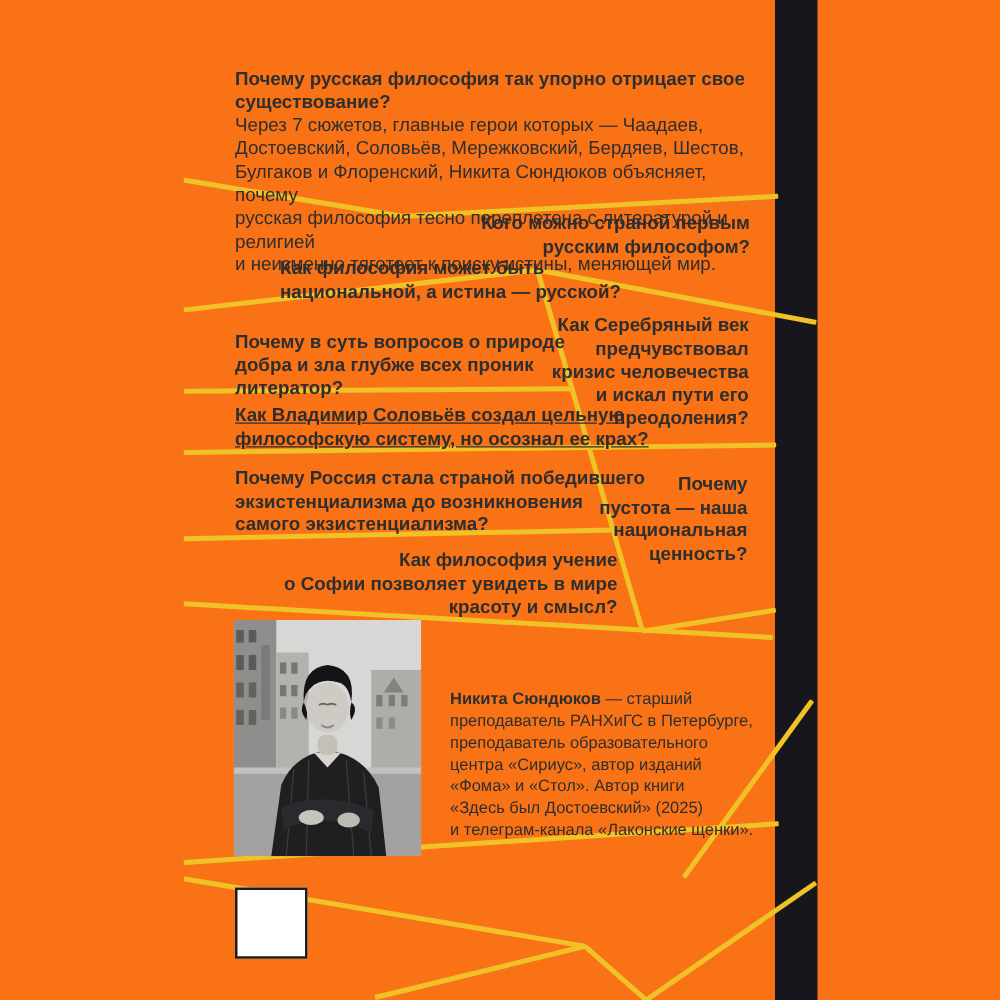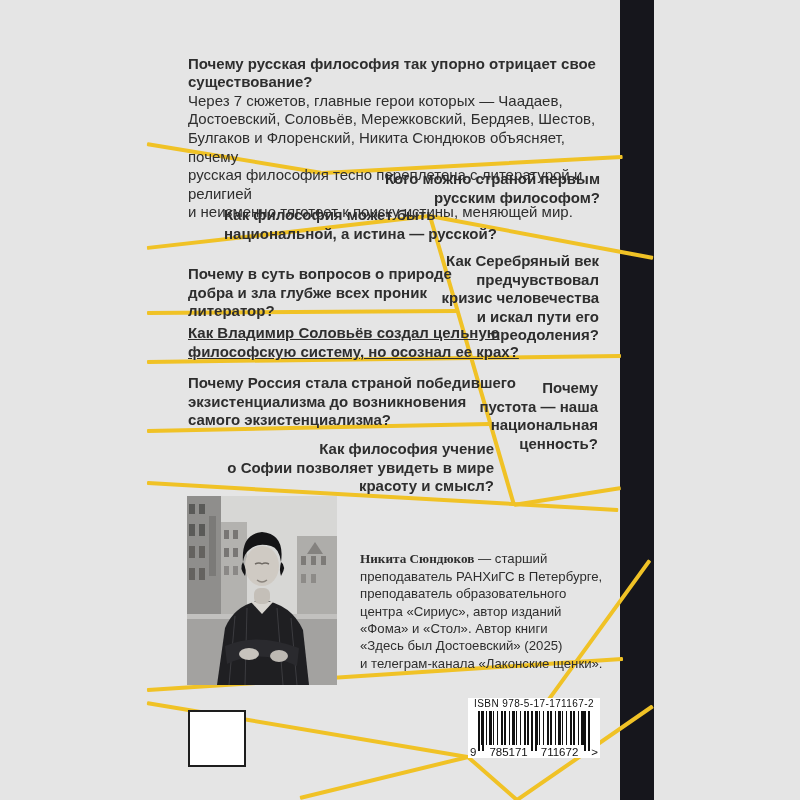--- a/index.html
+++ b/index.html
@@ -1,25 +1,25 @@
 <!DOCTYPE html>
 <html><head>
 <meta charset="utf-8">
 <style>
   html,body{margin:0;padding:0;background:#ffffff;}
-  #cover{position:relative;width:800px;height:800px;background:#e5e5e5;overflow:hidden;
+  #cover{position:relative;width:800px;height:800px;background:#f97316;overflow:hidden;
          font-family:"Liberation Sans","DejaVu Sans",sans-serif;color:#2e2e2e;}
   .spine{position:absolute;top:0;height:800px;background:#16161c;z-index:1;}
   .yline{position:absolute;height:4px;background:#f0c226;z-index:3;transform-origin:0 50%;border-radius:1px;}
   .tblock{position:absolute;z-index:5;white-space:pre-line;font-size:15px;line-height:18.6px;font-weight:700;}
   .tblock.left{text-align:left;}
   .tblock.right{text-align:right;}
   .tblock .reg{font-weight:400;}
   .bio{position:absolute;z-index:5;white-space:pre-line;font-size:13.2px;line-height:17.4px;font-weight:400;}
-  .bio b{font-weight:700;font-family:Liberation Serif, serif;}
+  .bio b{font-weight:700;}
   .photo{position:absolute;z-index:6;}
   .sticker-square{position:absolute;z-index:7;background:#ffffff;border:2.5px solid #1d1d1d;box-sizing:border-box;}
   .barcode{position:absolute;z-index:7;background:#ffffff;text-align:center;}
   .barcode .isbn{font-size:10px;letter-spacing:0.4px;color:#111;white-space:nowrap;margin:0 0 2px 0;font-weight:400;}
   .barcode .bars{position:relative;height:34px;margin:0 10px;
     background:repeating-linear-gradient(90deg,
       #111 0 2px,#fff 2px 3px,#111 3px 5px,#fff 5px 8px,#111 8px 9px,#fff 9px 11px,
       #111 11px 14px,#fff 14px 15px,#111 15px 16px,#fff 16px 19px,#111 19px 20px,#fff 20px 23px);}
   .guard{position:absolute;top:0;width:2px;height:40px;background:#111;}
   .digits{display:flex;justify-content:space-between;align-items:flex-start;
@@ -144,31 +144,14 @@
 преподаватель РАНХиГС в Петербурге,
 преподаватель образовательного
 центра «Сириус», автор изданий
 «Фома» и «Стол». Автор книги
 «Здесь был Достоевский» (2025)
 и телеграм-канала «Лаконские щенки».</span>
   </div>
 
   <div class="sticker-square" style="left:188px;top:710px;width:58px;height:57px;"></div>
 
-  <div class="barcode" style="left:468px;top:698px;width:132px;">
-    <div class="isbn">ISBN 978-5-17-171167-2</div>
-    <div class="bars">
-      <div class="guard" style="left:0;"></div>
-      <div class="guard" style="left:4px;"></div>
-      <div class="guard" style="left:53px;"></div>
-      <div class="guard" style="left:57px;"></div>
-      <div class="guard" style="right:4px;"></div>
-      <div class="guard" style="right:0;"></div>
-    </div>
-    <div class="digits">
-      <span>9</span>
-      <span>785171</span>
-      <span>711672</span>
-      <span>&gt;</span>
-    </div>
-  </div>
 
 </div>
 
 </body></html>

